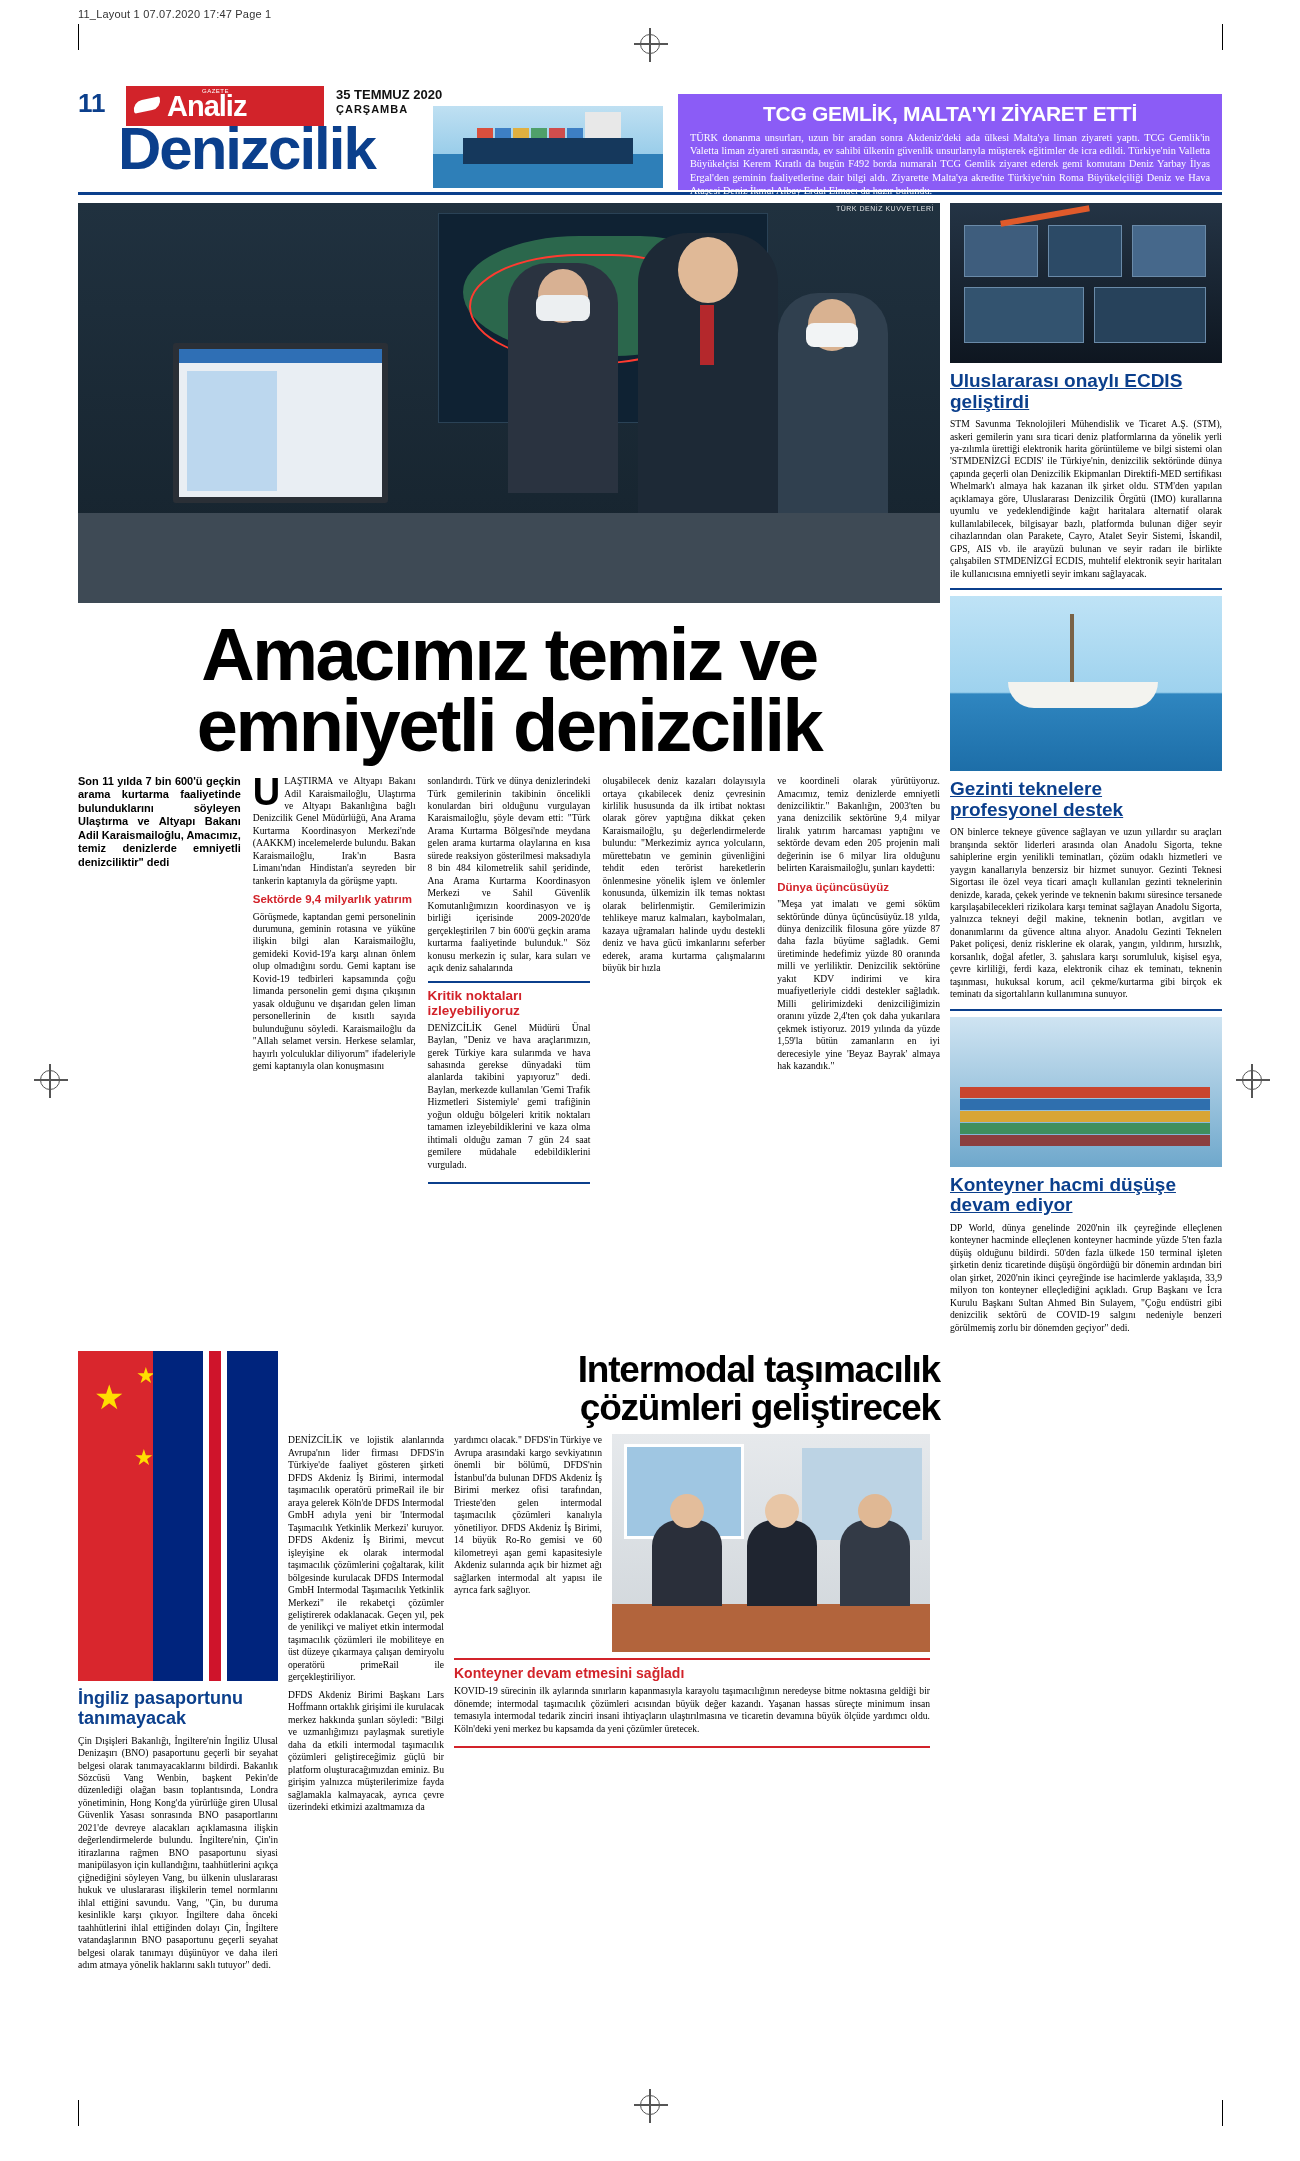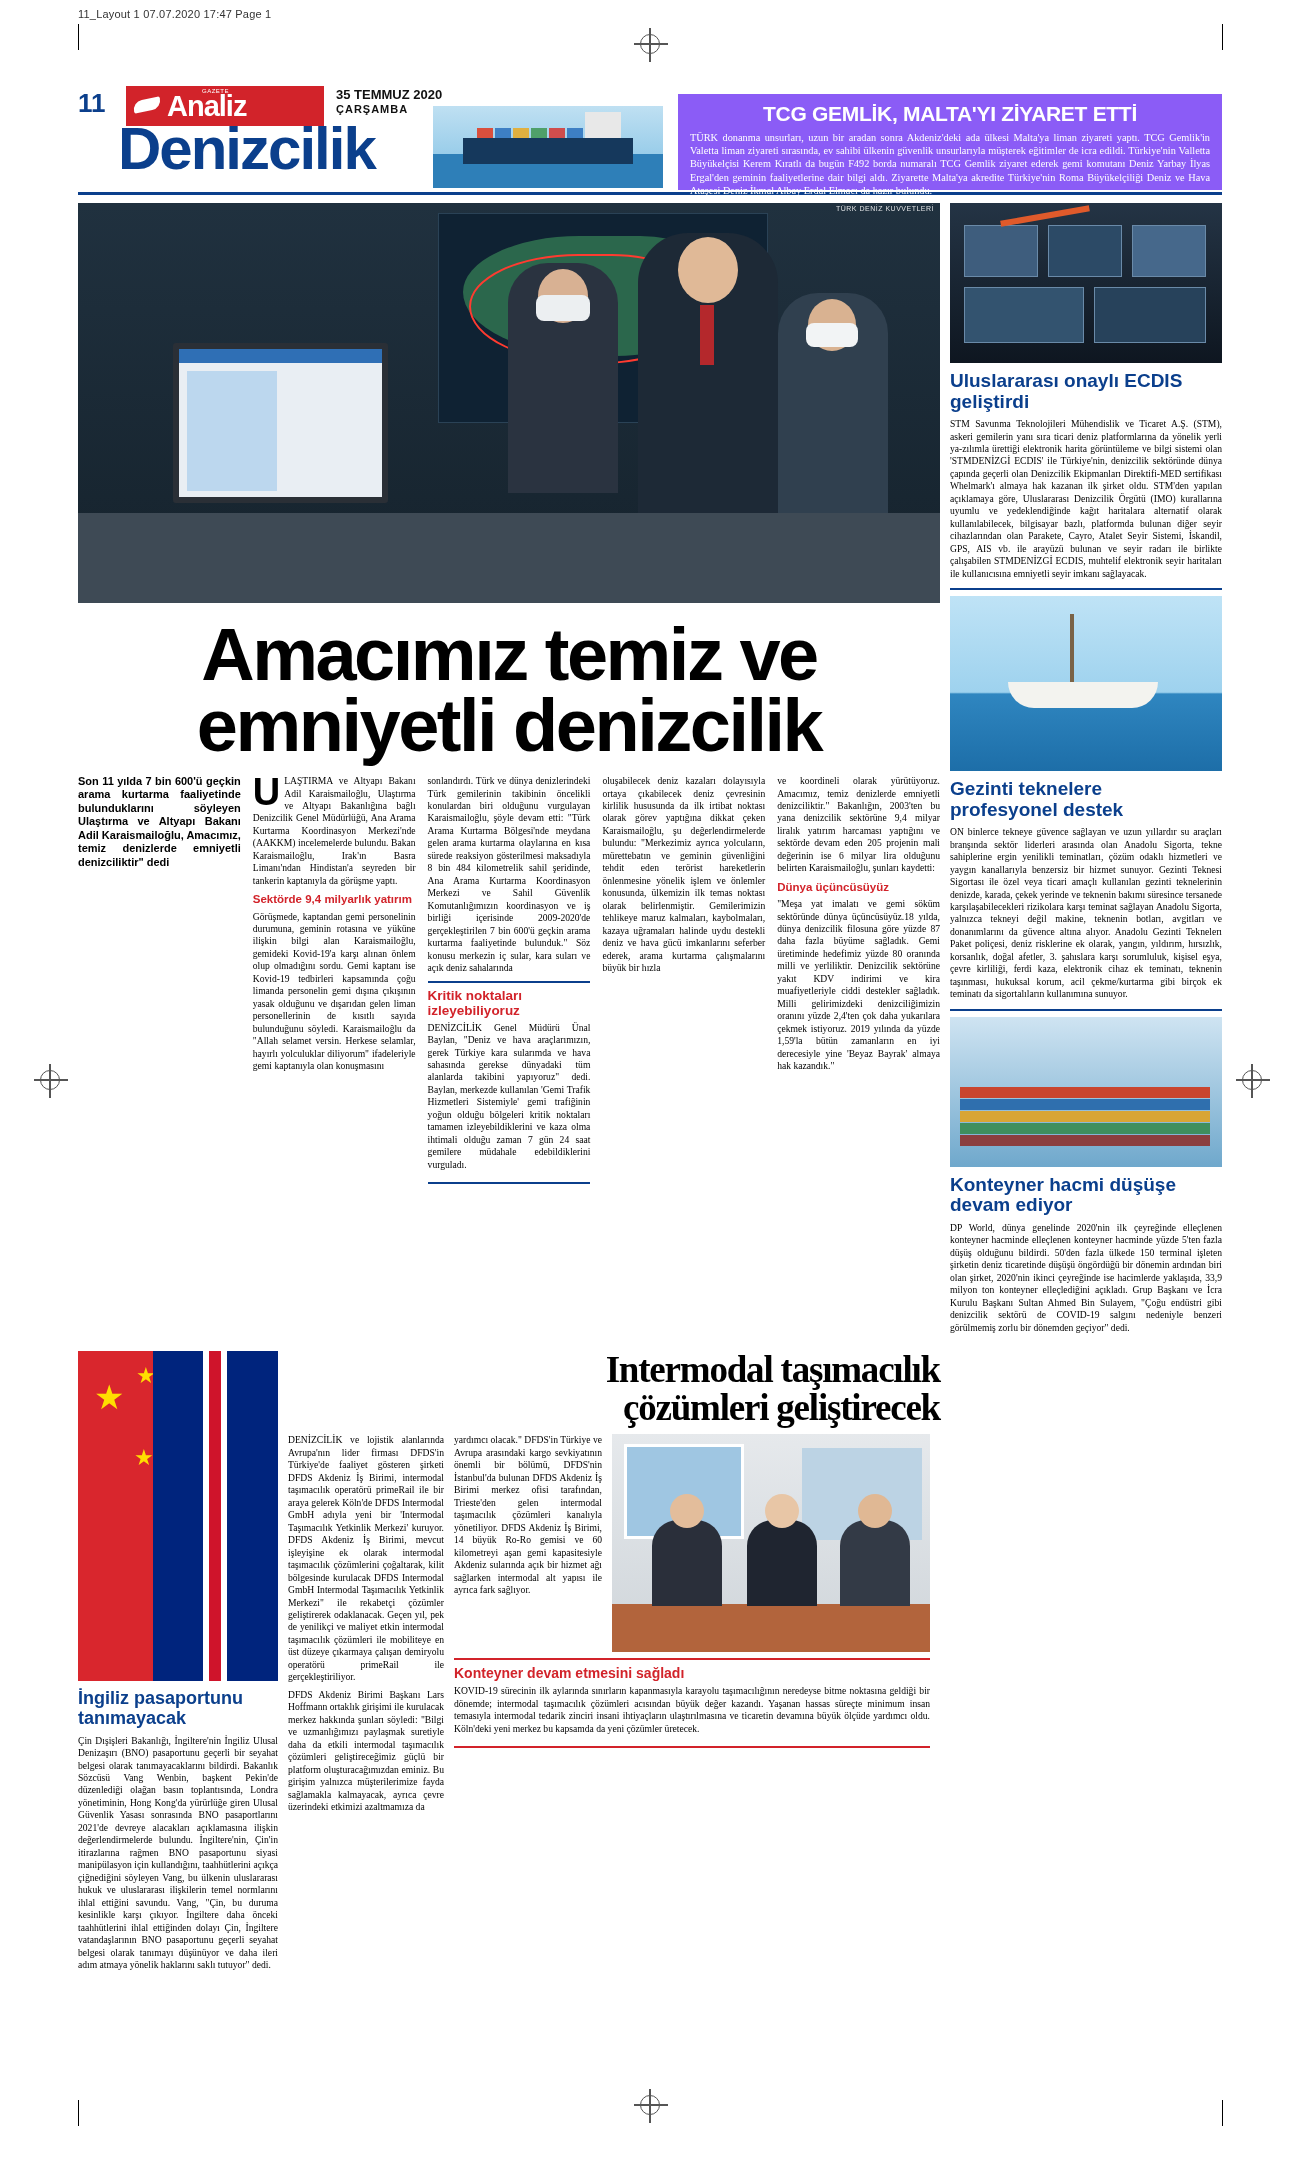--- a/index.html
+++ b/index.html
@@ -165,21 +165,21 @@
     font-family:"Liberation Sans", sans-serif; font-size:13.5px; font-weight:bold;
   }
 
   
   .r-photo1 { width:272px; height:160px; position:relative; overflow:hidden; background:#1a1f28;}
   .r-photo1 .sky{position:absolute;inset:0;background:linear-gradient(#243445,#0e1620);}
   .r-photo1 .panel{position:absolute;background:#3e5d7d;border:1px solid #6a8aa8;}
   .r-photo1 .crane{position:absolute;left:50px;top:10px;width:90px;height:6px;background:#e05a2b;transform:rotate(-10deg);}
   .r-h {
     color:#0b3f8c; font-family:"Liberation Sans", sans-serif; font-weight:bold;
-    font-size:19px; line-height:1.08; margin:8px 8px 6px 0;
+    font-size:19px; line-height:1.08; margin:8px 8px 6px 0;text-decoration:underline;
   }
   .r-rule { height:2px; background:#0b3f8c; margin:8px 0 6px; }
   .r-photo2 { width:272px; height:175px; position:relative; overflow:hidden;}
   .r-photo2 .sky{position:absolute;inset:0;background:linear-gradient(#bfe3f6 0%,#9ed2ee 55%,#2f86c0 56%,#1d6ea8 100%);}
   .r-photo2 .boat{position:absolute;left:58px;top:86px;width:150px;height:26px;background:#f3f3ef;border-radius:0 0 30px 30px;}
   .r-photo2 .sail{position:absolute;left:120px;top:18px;width:4px;height:70px;background:#7a6347;}
   .r-photo3 { width:272px; height:150px; position:relative; overflow:hidden;}
   .r-photo3 .bg{position:absolute;inset:0;background:linear-gradient(#cfe4f2,#6fa8cc);}
   .r-photo3 .row{position:absolute;height:11px;}
 
@@ -201,21 +201,21 @@
   }
   .flag-photo .uk:after{
     content:""; position:absolute; left:56px; top:0; width:12px; height:100%; background:#cf142b;
   }
   .b-h {
     color:#0b3f8c; font-family:"Liberation Sans", sans-serif; font-weight:bold;
     font-size:18px; line-height:1.1; margin:8px 0 6px 0;
   }
 
   .mid-headline {
-    font-family:Liberation Serif, serif; font-weight:bold;
+    font-family:Liberation Sans, sans-serif; font-weight:bold;
     font-size:37px; line-height:1.02; letter-spacing:-1.2px;
     text-align:right; margin:0 0 8px 0;
   }
   .mid-row { display:flex; gap:10px; }
   .mid-col { width:156px; }
   .mid-photo { width:318px; height:218px; position:relative; overflow:hidden; background:#d9dde1;}
   .mid-photo .wall{position:absolute;inset:0;background:linear-gradient(#e6e9ec,#cfd5da);}
   .mid-photo .win{position:absolute;left:12px;top:10px;width:120px;height:95px;background:#9fc6e2;border:3px solid #fff;}
   .mid-photo .crane{position:absolute;right:8px;top:14px;width:120px;height:92px;background:#bcd3e4;}
   .mid-photo .table{position:absolute;left:0;bottom:0;width:100%;height:48px;background:#b2643c;}

